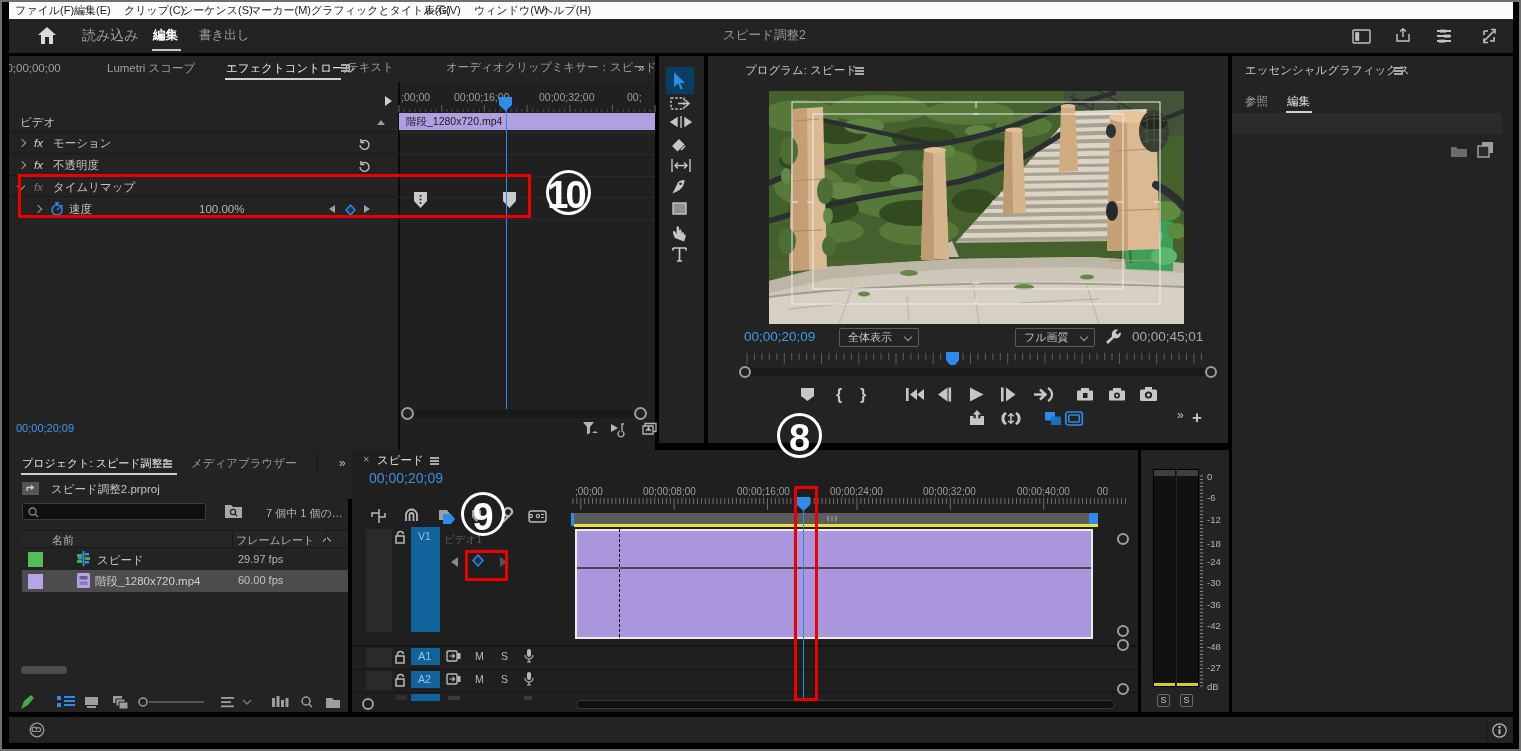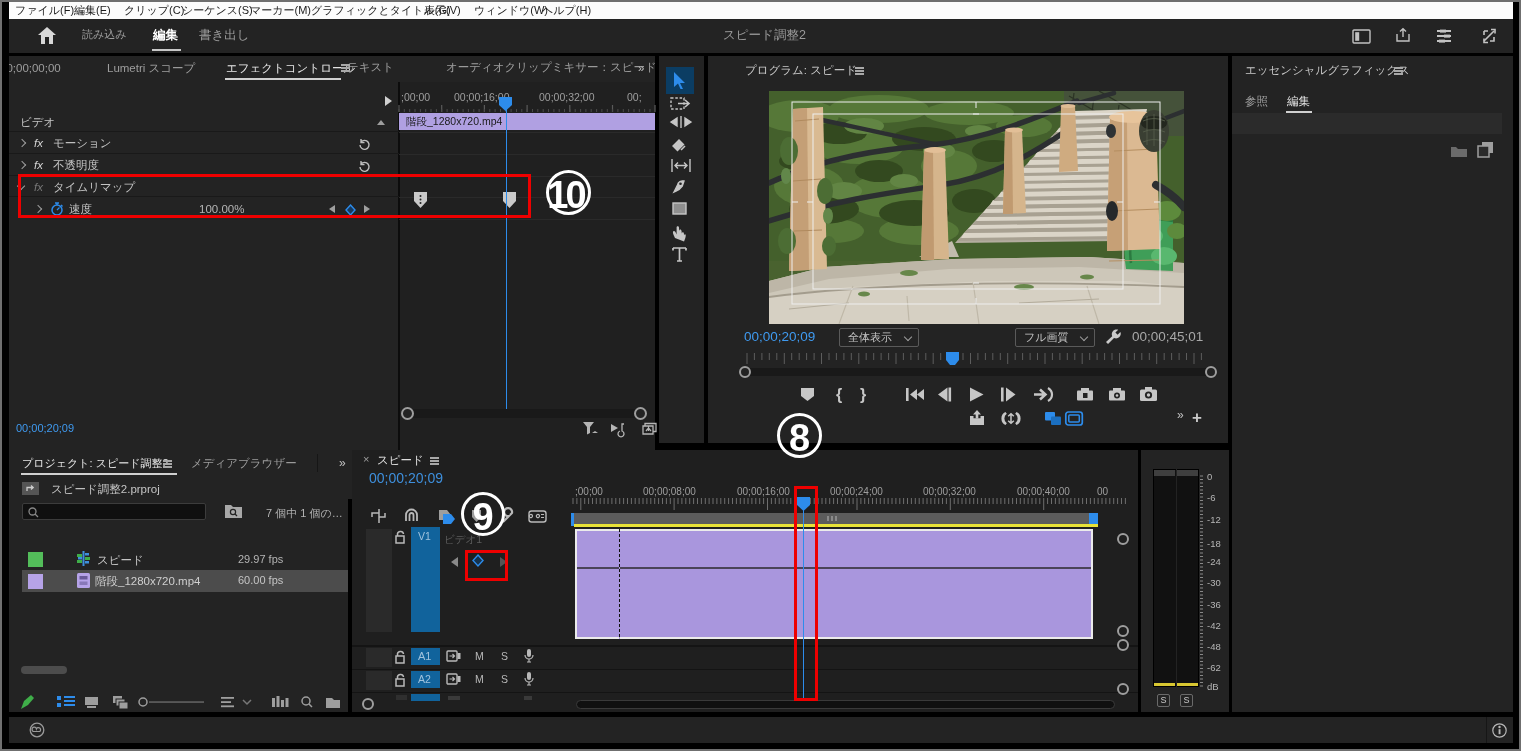--- a/index.html
+++ b/index.html
@@ -36,21 +36,21 @@
       <span class="txt" style="left:302px">グラフィックとタイトル(G)</span>
       <span class="txt" style="left:415px">表示(V)</span>
       <span class="txt" style="left:465px">ウィンドウ(W)</span>
       <span class="txt" style="left:533px">ヘルプ(H)</span>
   </div>
 
   <div class="abs" id="apphdr" style="left:9px;top:18.5px;width:1504px;height:34px;background:#232323;">
     <svg class="abs" style="left:29px;top:8px" width="18" height="17" viewBox="0 0 18 17">
         <path d="M9 0 L18 8 L15 8 L15 17 L11 17 L11 10 L7 10 L7 17 L3 17 L3 8 L0 8 Z" fill="#d8d8d8"></path>
       </svg>
-    <div class="txt g" style="left:73px;top:8px;font-size:11px;">読み込み</div>
+    <div class="txt g" style="left:73px;top:8px;font-size:14px;">読み込み</div>
     <div class="txt" style="left:144px;top:8px;font-size:12.5px;color:#fff;font-weight:bold;">編集</div>
     <div class="abs" style="left:143px;top:30px;width:29px;height:2px;background:#c8c8c8;"></div>
     <div class="txt g" style="left:190px;top:8px;font-size:12.5px;">書き出し</div>
     <div class="txt" style="left:714px;top:8px;font-size:12.5px;color:#9b9b9b;">スピード調整2</div>
 
     <svg class="abs" style="left:1343px;top:9px" width="160" height="16" viewBox="0 0 160 16">
       <g stroke="#c2c2c2" fill="none" stroke-width="1.4">
         <rect x="1" y="2" width="17" height="13" rx="1"></rect>
           <rect x="3.2" y="4.2" width="4" height="8.6" fill="#c2c2c2" stroke="none"></rect>
         <path d="M45 6 v7 h12 v-7 M51 9 V1 M48 3.5 L51 .8 L54 3.5"></path>
@@ -489,20 +489,27 @@
           <path d="M7 7 L10 10" stroke="#888" stroke-width="1.3"></path>
         </svg>
     </div>
     <svg class="abs" style="left:216px;top:53px" width="17" height="15" viewBox="0 0 17 15">
         <path d="M0 2 h6 l2 2 h9 v11 h-17 Z" fill="#a8a8a8"></path>
         <circle cx="8" cy="9" r="2.6" stroke="#222" fill="none" stroke-width="1.2"></circle>
         <path d="M10 11 L12 13" stroke="#222" stroke-width="1.2"></path>
       </svg>
     <div class="txt" style="left:257px;top:56px;font-size:11px;color:#b5b5b5;width:82px;overflow:hidden;">7 個中 1 個の…</div>
 
+    <div class="abs" style="left:13px;top:80px;width:326px;height:18px;background:#262626;border-top:1px solid #191919;border-bottom:1px solid #191919;">
+      <div class="txt" style="left:30px;top:2px;font-size:11px;color:#b5b5b5;">名前</div>
+      <div class="txt" style="left:214px;top:2px;font-size:11px;color:#b5b5b5;">フレームレート</div>
+      <div class="chu" style="left:302px;top:7px;border-color:#b5b5b5;"></div>
+      <div class="abs" style="left:210px;top:0;width:1px;height:18px;background:#191919;"></div>
+      <div class="abs" style="left:304px;top:0;width:1px;height:18px;background:#191919;"></div>
+    </div>
 
     <div class="abs" style="left:13px;top:99px;width:326px;height:21px;">
       <div class="abs" style="left:6px;top:3px;width:15px;height:15px;background:#53bd5a;"></div>
       <svg class="abs" style="left:54px;top:2px" width="15" height="15" viewBox="0 0 15 15">
           <g stroke="#3e8fdc" stroke-width="2">
             <path d="M7.5 0 V15"></path>
           </g>
           <g fill="#3fae49">
             <rect x="1" y="3" width="5" height="3"></rect>
             <rect x="9" y="6" width="5" height="3"></rect>
@@ -709,21 +716,21 @@
     <div class="abs" id="dblabels" style="left:66px;top:0;width:22px;height:262px;font-size:9.5px;color:#b5b5b5;">
         <div class="txt" style="left: 0px; top: 21px;">0</div>
         <div class="txt" style="left: 0px; top: 42px;">-6</div>
         <div class="txt" style="left: 0px; top: 64px;">-12</div>
         <div class="txt" style="left: 0px; top: 88px;">-18</div>
         <div class="txt" style="left: 0px; top: 106px;">-24</div>
         <div class="txt" style="left: 0px; top: 127px;">-30</div>
         <div class="txt" style="left: 0px; top: 149px;">-36</div>
         <div class="txt" style="left: 0px; top: 170px;">-42</div>
         <div class="txt" style="left: 0px; top: 191px;">-48</div>
-        <div class="txt" style="left: 0px; top: 212px;">-62</div>
+        <div class="txt" style="left: 0px; top: 212px;">-27</div>
         <div class="txt" style="left: 0px; top: 231px;">dB</div>
       </div>
     <div class="abs" style="left:16px;top:244px;width:13px;height:13px;border:1px solid #6a6a6a;border-radius:2px;color:#c9c9c9;font-size:9px;line-height:11px;text-align:center;">S</div>
     <div class="abs" style="left:39px;top:244px;width:13px;height:13px;border:1px solid #6a6a6a;border-radius:2px;color:#c9c9c9;font-size:9px;line-height:11px;text-align:center;">S</div>
   </div>
 
   <div class="panel" style="left:9px;top:717px;width:1504px;height:26px;">
     <svg class="abs" style="left:20px;top:5px" width="16" height="16" viewBox="0 0 16 16">
         <circle cx="8" cy="8" r="6.8" fill="none" stroke="#9a9a9a" stroke-width="1.3"></circle>
         <path d="M5.2 9.5 a2.2 2.2 0 1 1 2.2 -2.6 a2.2 2.2 0 1 1 3.4 2.6 Z" fill="none" stroke="#9a9a9a" stroke-width="1.2"></path>

